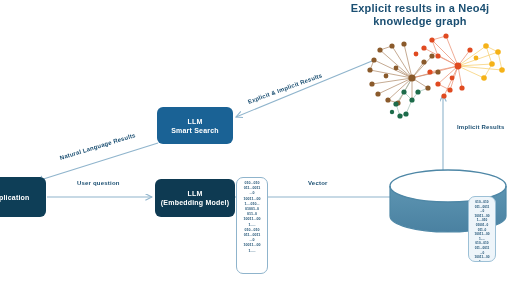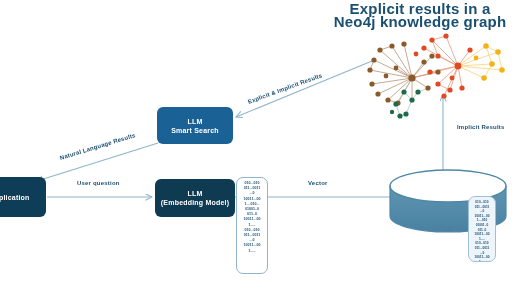--- a/index.html
+++ b/index.html
@@ -3,21 +3,21 @@
 <meta charset="utf-8">
 <style>
   html,body{margin:0;padding:0;background:#ffffff;}
   body{width:512px;height:288px;position:relative;overflow:hidden;
        font-family:"Liberation Sans","DejaVu Sans",sans-serif;}
   #stage{position:absolute;left:0;top:0;width:512px;height:288px;}
   svg#diagram{position:absolute;left:0;top:0;width:512px;height:288px;}
 
   .title{
     position:absolute;left:330px;top:2px;width:180px;
-    text-align:center;color:#1b4f72;font-weight:bold;font-size:15px;
+    text-align:center;color:#1b4f72;font-weight:bold;font-size:11px;
     line-height:13px;letter-spacing:.2px;
   }
 
   .nodebox{position:absolute;display:flex;align-items:center;justify-content:center;
     flex-direction:column;color:#ffffff;font-weight:bold;font-size:7px;
     line-height:9px;text-align:center;border-radius:6px;letter-spacing:.2px;}
   .nodebox span{display:block;}
 
   #app-box{left:-22px;top:177px;width:68px;height:40px;background:#0e3e57;}
   #smart-box{left:157px;top:107px;width:76px;height:37px;background:#1a6295;}

